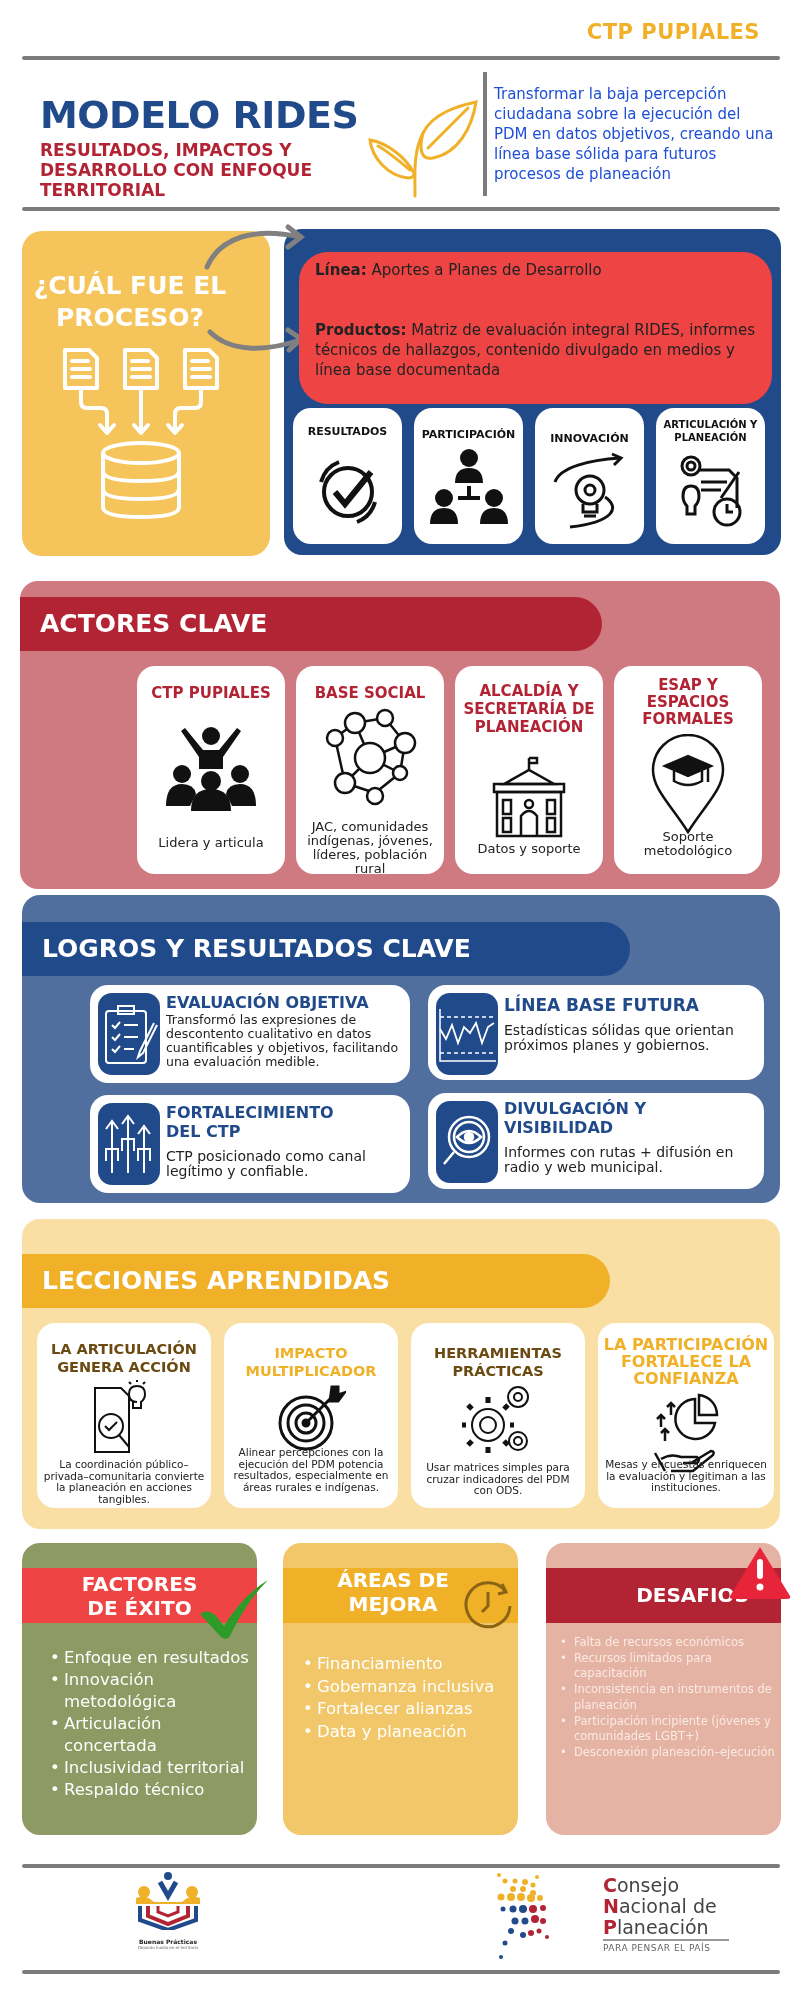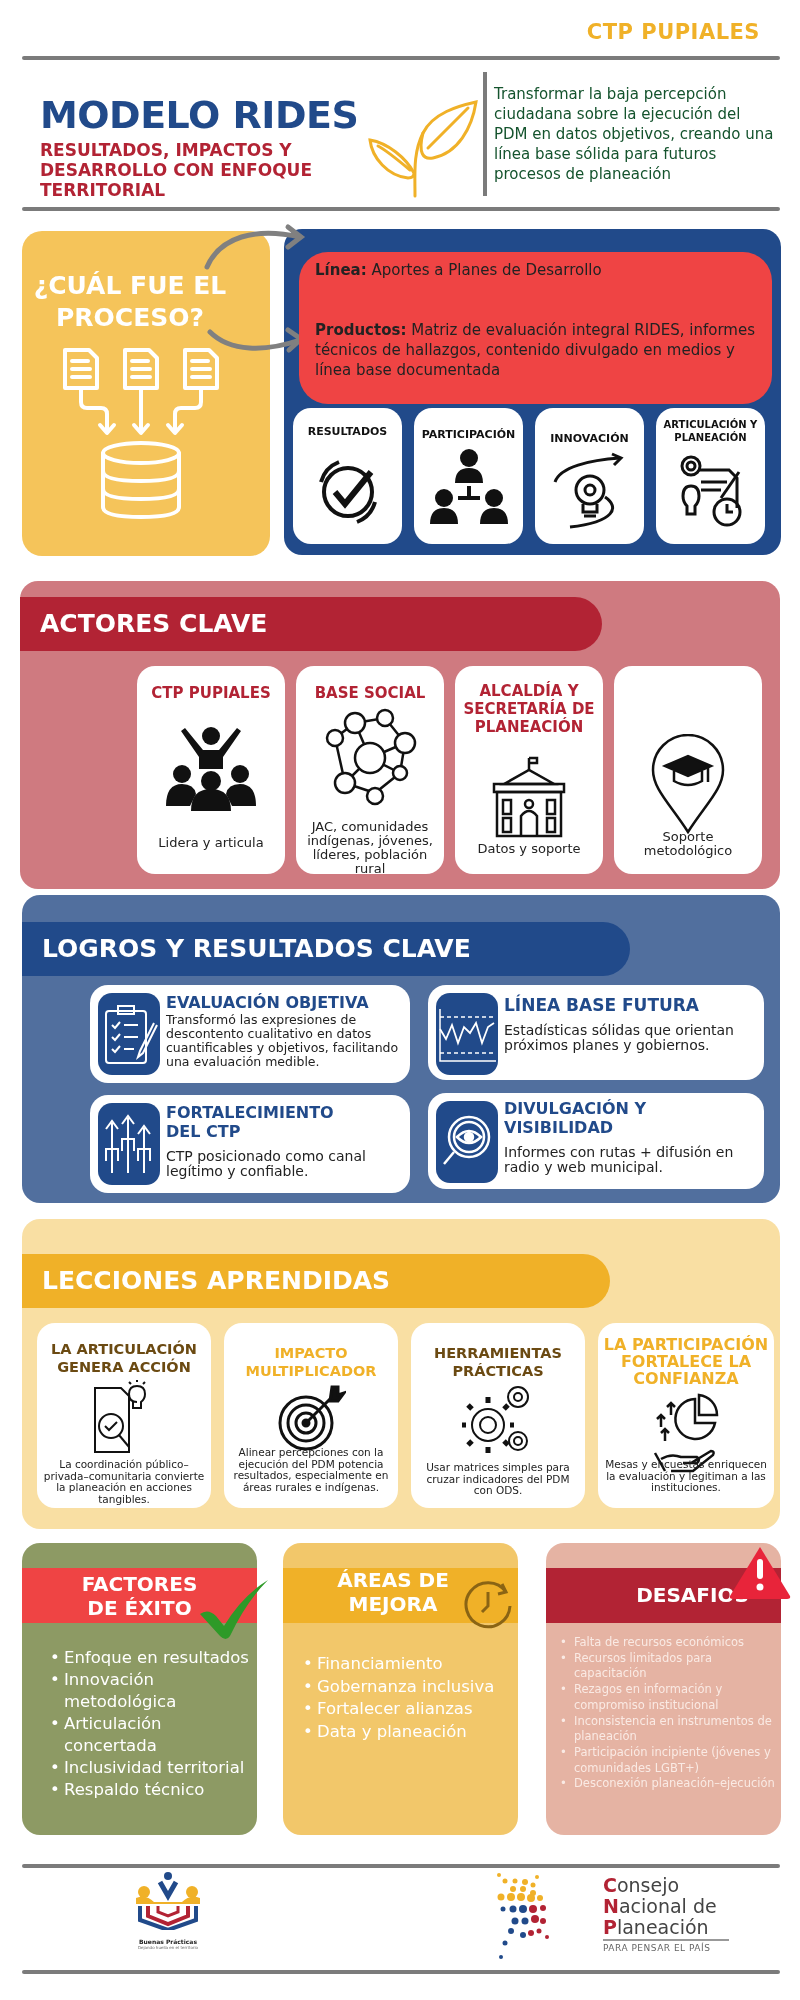--- a/index.html
+++ b/index.html
@@ -3,21 +3,21 @@
 <meta charset="utf-8">
 <style>
 *{box-sizing:border-box;margin:0;padding:0}
 body{width:800px;height:2000px;background:#fff;font-family:"DejaVu Sans",sans-serif;position:relative;overflow:hidden;color:#222}
 .abs{position:absolute}
 .hr{position:absolute;left:22px;width:758px;height:4px;background:#7b7b7b;border-radius:2px}
 .brand{right:40px;top:20px;font-weight:bold;font-size:21px;color:#f0b128;letter-spacing:0.5px}
 .title{left:40px;top:93px;font-size:38px;font-weight:bold;color:#214a8a;letter-spacing:-0.5px}
 .subtitle{left:40px;top:140px;width:300px;font-size:17px;font-weight:bold;color:#b22334;line-height:20px}
 .vline{left:483px;top:72px;width:4px;height:124px;background:#7b7b7b}
-.intro{left:494px;top:84px;width:280px;font-size:15px;line-height:20px;color:#14532d}
+.intro{left:494px;top:84px;width:280px;font-size:15px;line-height:20px;color:#1d4ed8}
 
 .proc-yellow{left:22px;top:231px;width:248px;height:325px;background:#f5c45a;border-radius:20px}
 .proc-q{left:22px;top:270px;width:216px;text-align:center;font-size:25px;font-weight:bold;color:#fff;line-height:32px}
 .proc-blue{left:284px;top:229px;width:497px;height:326px;background:#214a8a;border-radius:18px}
 .proc-white{left:299px;top:252px;width:473px;height:152px;background:#ef4444;border-radius:29px;padding:8px 16px;font-size:15px;line-height:20px}
 .proc-white b{font-weight:bold}
 .pillar{position:absolute;top:408px;width:109px;height:136px;background:#fff;border-radius:18px;text-align:center}
 .pillar .lbl{font-size:11px;font-weight:bold;color:#111;margin-top:17px;line-height:14px}
 .pillar svg{position:absolute;left:50%;transform:translateX(-50%);bottom:14px}
 
@@ -209,20 +209,21 @@
         <rect x="58" y="44" width="8" height="14"></rect>
         <rect x="14" y="62" width="8" height="14"></rect>
         <rect x="58" y="62" width="8" height="14"></rect>
         <path d="M32 80 v-20 q8 -10 16 0 v20"></path>
         <circle cx="40" cy="48" r="4"></circle>
       </g>
     </svg>
   <div class="d" style="top:176px">Datos y soporte</div>
 </div>
 <div class="act-card" style="left:614px">
+  <div class="h" style="margin-top:11px;line-height:17px">ESAP Y ESPACIOS FORMALES</div>
   <svg style="top:68px" width="76" height="100" viewBox="0 0 76 100">
       <g fill="none" stroke="#111" stroke-width="2.5">
         <path d="M38 98 C20 70 3 55 3 36 a35 35 0 0 1 70 0 c0 19 -17 34 -35 62 z"></path>
         <path d="M15 32 l23 -10 l23 10 l-23 10 z" fill="#111"></path>
         <path d="M24 37 v10 q14 8 28 0 v-10"></path>
         <path d="M58 34 v14"></path>
       </g>
     </svg>
   <div class="d" style="top:164px">Soporte metodológico</div>
 </div>
@@ -367,21 +368,20 @@
       <path d="M40 4 l4 8 l-8 2"></path>
       <path d="M26 12 v14 l-6 6"></path>
     </g>
   </svg>
 
 <div class="box" style="left:546px;background:#e5b3a3">
   <div class="band" style="background:#b22334;font-size:20px;line-height:55px;text-align:center;padding-left:58px"><span>DESAFIOS</span></div>
   <ul style="top:92px;left:14px;font-size:11.5px;line-height:15.7px;color:#faeae4">
     <li>Falta de recursos económicos</li>
     <li>Recursos limitados para capacitación</li>
-    <li>Rezagos en información y compromiso institucional</li>
     <li>Inconsistencia en instrumentos de planeación</li>
     <li>Participación incipiente (jóvenes y comunidades LGBT+)</li>
     <li>Desconexión planeación–ejecución</li>
   </ul>
 </div>
 <svg class="abs" style="left:728px;top:1544px" width="64" height="56" viewBox="0 0 64 56">
     <path d="M32 3 L62 52 Q63 55 59 55 H5 Q1 55 2 52 Z" fill="#e8243a"></path>
     <rect x="29" y="15" width="6" height="20" rx="3" fill="#fff"></rect>
     <circle cx="32" cy="43" r="3.5" fill="#fff"></circle>
   </svg>

